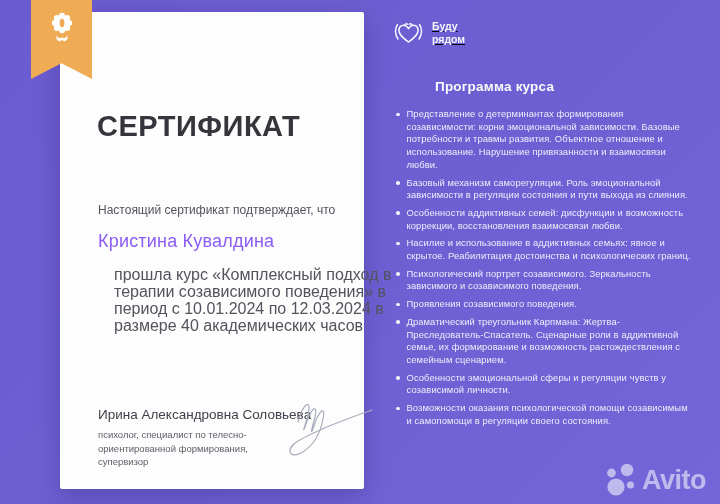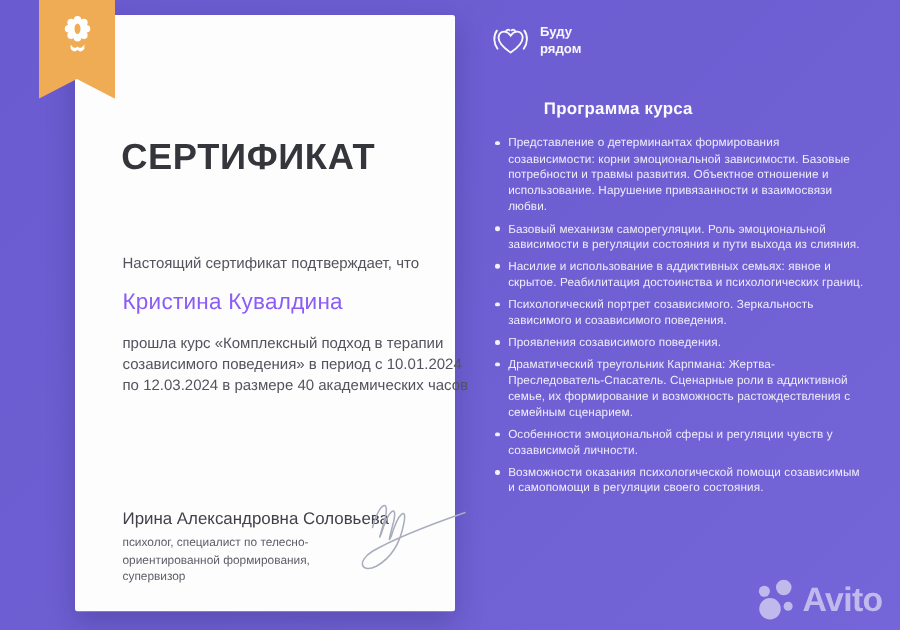--- a/index.html
+++ b/index.html
@@ -33,34 +33,34 @@
   }
   .cert-intro{
     position:absolute;left:38px;top:191px;
     font-size:12px;color:#53535d;
   }
   .cert-name{
     position:absolute;left:38px;top:219px;
     font-size:18px;color:#8b5cf6;font-weight:400;letter-spacing:.2px;
   }
   .cert-desc{
-    position:absolute;left:38px;top:254px;width:284px;
-    font-size:12px;line-height:17px;color:#53535d;
+    position:absolute;left:54px;top:254px;width:284px;
+    font-size:16px;line-height:17px;color:#53535d;
   }
   .signer-name{
     position:absolute;left:38px;top:395px;
     font-size:13.5px;color:#41414b;
   }
   .signer-role{
     position:absolute;left:38px;top:416px;width:180px;
     font-size:9.5px;line-height:13.5px;color:#5d5d67;
   }
   .signature{position:absolute;left:210px;top:375px;z-index:4;}
   
-  .brand{position:absolute;left:392px;top:16px;display:flex;align-items:center;}
+  .brand{position:absolute;left:392px;top:16px;display:flex;align-items:center;text-decoration:underline;}
   .brand-text{
     margin-left:7px;color:#f7f6fd;font-size:10.5px;line-height:12.5px;font-weight:700;
   }
   .program-heading{
     position:absolute;left:397px;top:79px;
     font-size:13.5px;font-weight:700;color:#fafafc;letter-spacing:.2px;padding-left:38px;
   }
   .program-list{position:absolute;left:396px;top:108px;width:296px;}
   .bullet-row{display:flex;margin-bottom:5px;}
   .bullet-dot{
@@ -136,20 +136,24 @@
     <div class="bullet-row">
       <span class="bullet-dot"></span>
       <span class="bullet-text">Представление о детерминантах формирования созависимости: корни эмоциональной зависимости. Базовые потребности и травмы развития. Объектное отношение и использование. Нарушение привязанности и взаимосвязи любви.</span>
     </div>
     <div class="bullet-row">
       <span class="bullet-dot"></span>
       <span class="bullet-text">Базовый механизм саморегуляции. Роль эмоциональной зависимости в регуляции состояния и пути выхода из слияния.</span>
     </div>
     <div class="bullet-row">
       <span class="bullet-dot"></span>
+      <span class="bullet-text">Особенности аддиктивных семей: дисфункции и возможность коррекции, восстановления взаимосвязи любви.</span>
+    </div>
+    <div class="bullet-row">
+      <span class="bullet-dot"></span>
       <span class="bullet-text">Насилие и использование в аддиктивных семьях: явное и скрытое. Реабилитация достоинства и психологических границ.</span>
     </div>
     <div class="bullet-row">
       <span class="bullet-dot"></span>
       <span class="bullet-text">Психологический портрет созависимого. Зеркальность зависимого и созависимого поведения.</span>
     </div>
     <div class="bullet-row">
       <span class="bullet-dot"></span>
       <span class="bullet-text">Проявления созависимого поведения.</span>
     </div>

